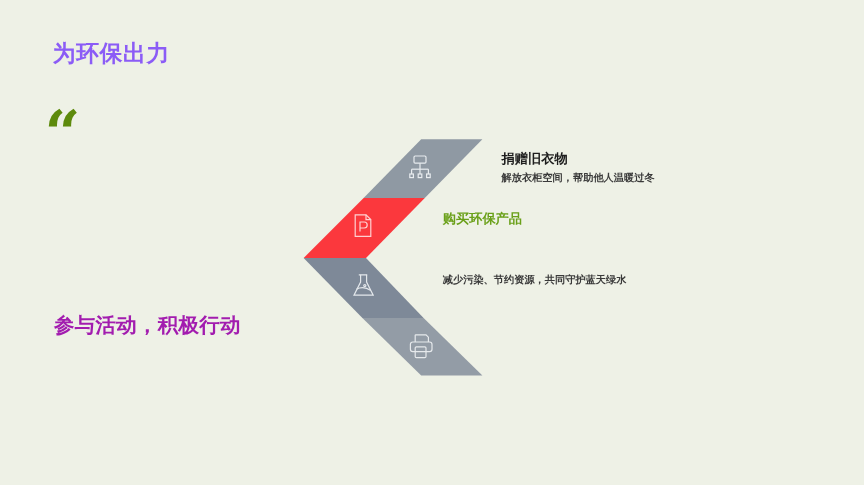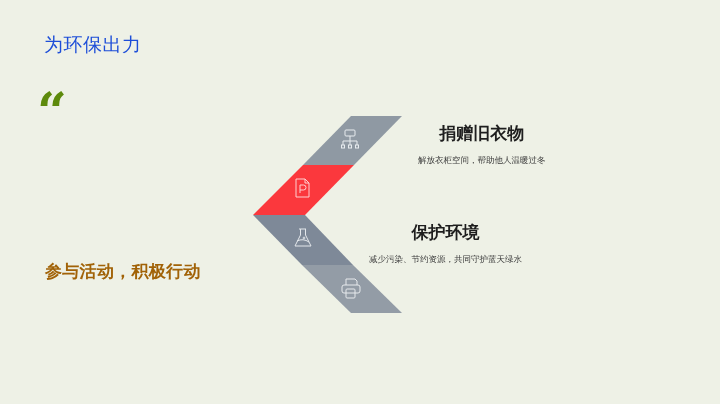--- a/index.html
+++ b/index.html
@@ -3,39 +3,39 @@
   <meta charset="utf-8">
   <style>
     html, body { margin:0; padding:0; }
     body {
       width:720px; height:404px; overflow:hidden; position:relative;
       background:#eef1e6;
       font-family:"DejaVu Sans", "Liberation Sans", sans-serif;
     }
     .title {
       position:absolute; left:44px; top:32px;
-      font-size:19px; font-weight:normal; color:#1d4ed8; letter-spacing:0.5px;
+      font-size:19px; font-weight:bold; color:#8b5cf6; letter-spacing:0.5px;
     }
     .quote {
       position:absolute; left:37px; top:86px;
       font-family:"DejaVu Serif", serif; font-weight:bold;
       font-size:52px; line-height:52px; color:#5d8a0c;
     }
     .slogan {
       position:absolute; left:45px; top:260px;
-      font-size:17px; font-weight:bold; color:#a16207; letter-spacing:0.3px;
+      font-size:17px; font-weight:bold; color:#a21caf; letter-spacing:0.3px;
     }
     svg.chev { position:absolute; left:0; top:0; }
     .item { position:absolute; }
     .item .h {
-      font-size:17px; font-weight:bold; color:#1e1e1e; line-height:14px; white-space:nowrap;text-align:center;
+      font-size:11px; font-weight:bold; color:#1e1e1e; line-height:14px; white-space:nowrap;
     }
     .item .h.accent { color:#6aa019; }
     .item .d {
-      font-size:8.5px; color:#3a3a3a; line-height:12px; margin-top:14px; white-space:nowrap;
+      font-size:8.5px; color:#3a3a3a; line-height:12px; margin-top:3px; white-space:nowrap;font-weight:bold;
     }
   </style>
 </head>
 <body>
 
 <div class="title">为环保出力</div>
 <div class="quote">“</div>
 <div class="slogan">参与活动，积极行动</div>
 
 <svg class="chev" width="720" height="404" viewBox="0 0 720 404">
@@ -79,19 +79,19 @@
     <rect x="342" y="285" width="18" height="8" rx="2"></rect>
     <rect x="346" y="289" width="9" height="9" rx="1"></rect>
   </g>
 </svg>
 
 <div class="item" style="left:418px; top:126px;">
   <div class="h">捐赠旧衣物</div>
   <div class="d">解放衣柜空间，帮助他人温暖过冬</div>
 </div>
 <div class="item" style="left:369px; top:176px;">
+  <div class="h accent">购买环保产品</div>
 </div>
 <div class="item" style="left:369px; top:225px;">
-  <div class="h">保护环境</div>
   <div class="d">减少污染、节约资源，共同守护蓝天绿水</div>
 </div>
 <div class="item" style="left:424px; top:273px;">
 </div>
 
 </body></html>

